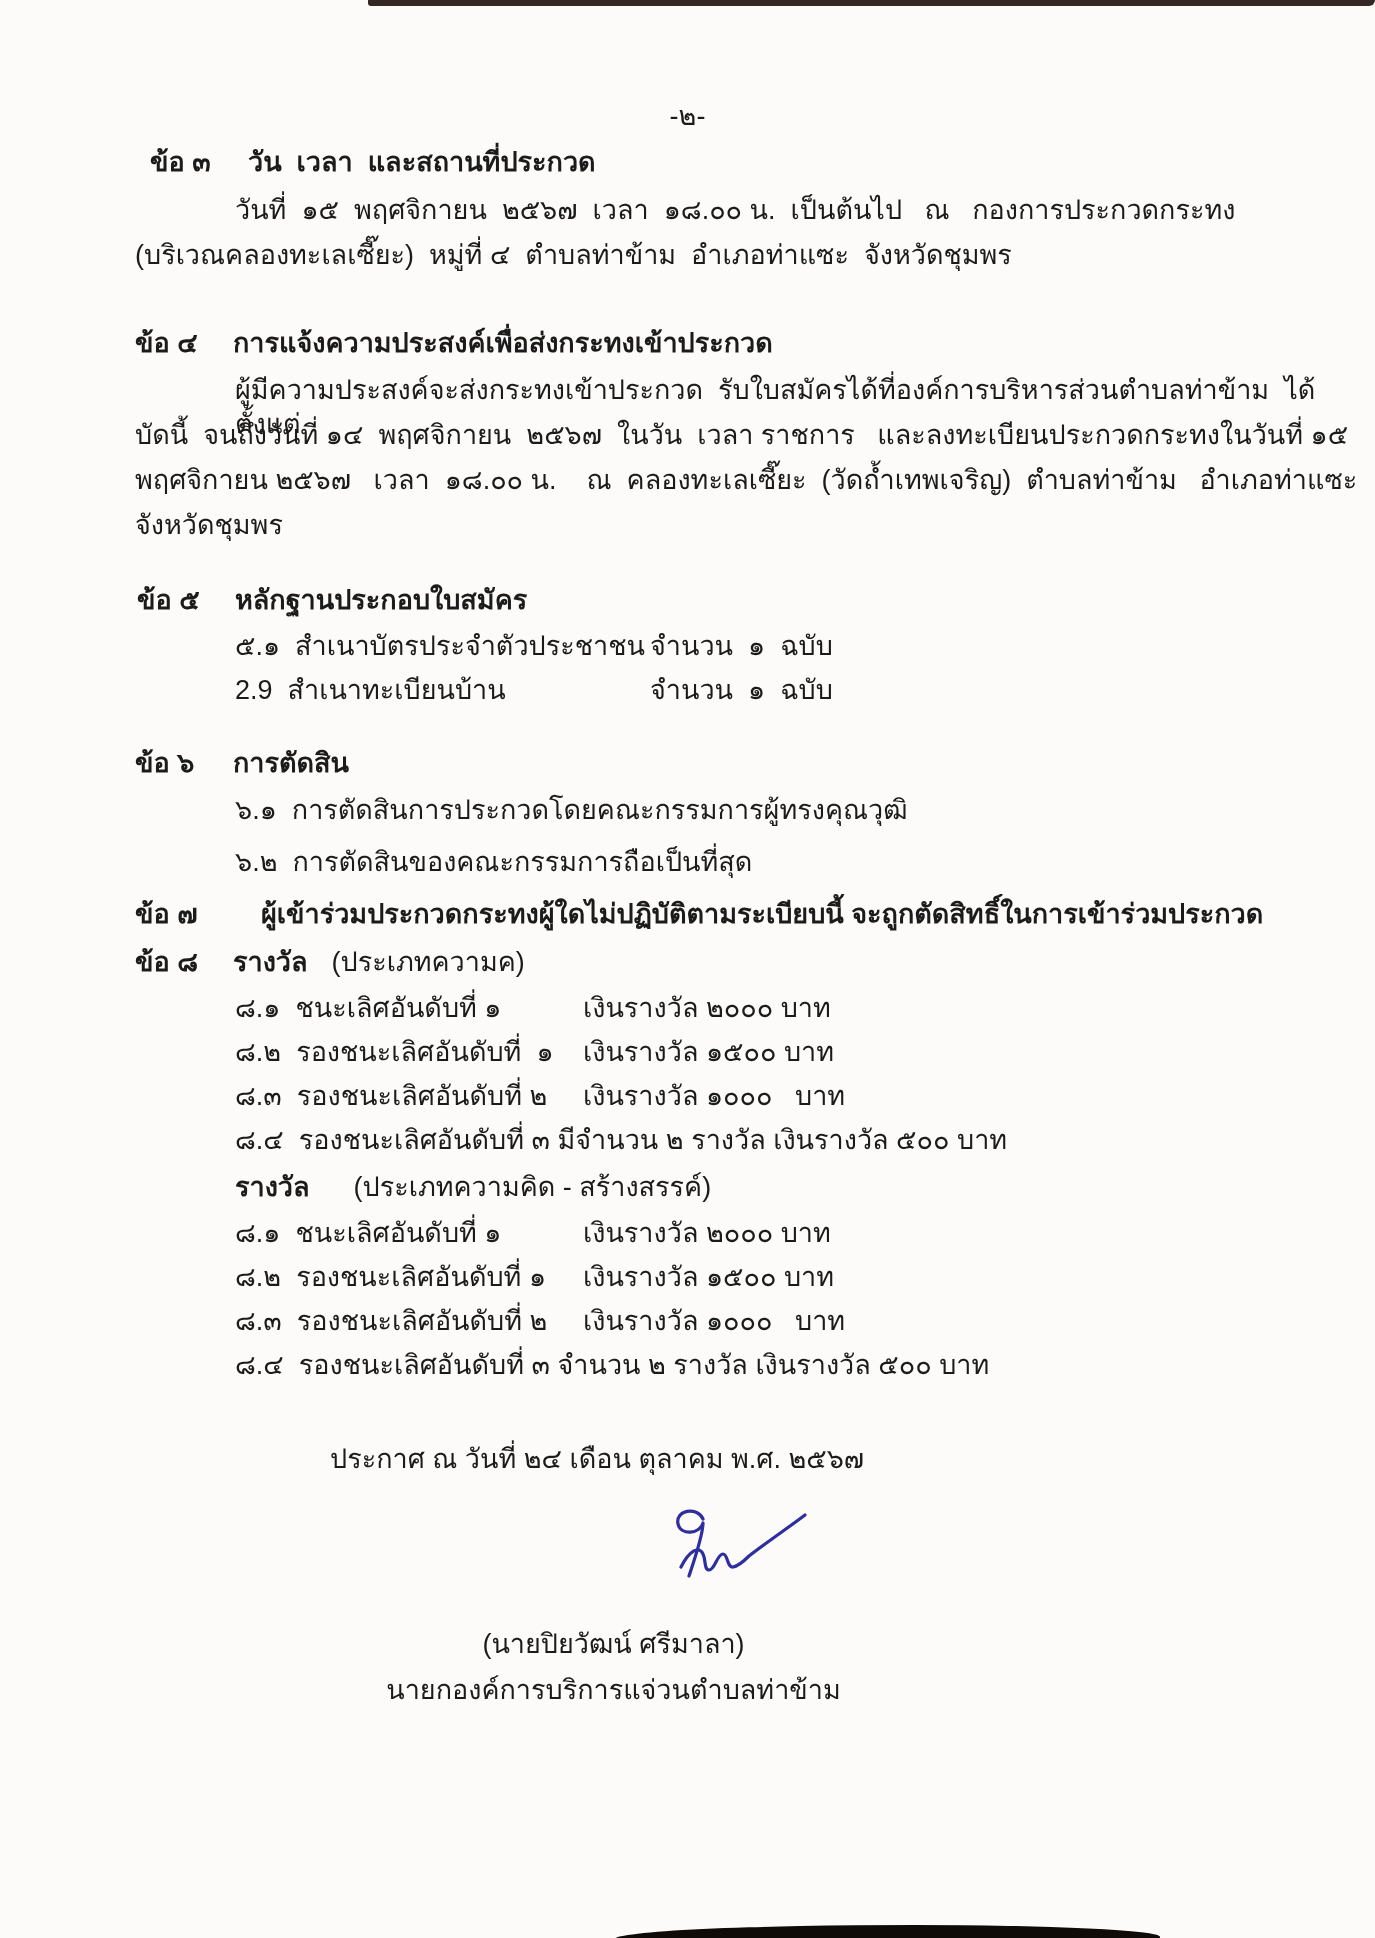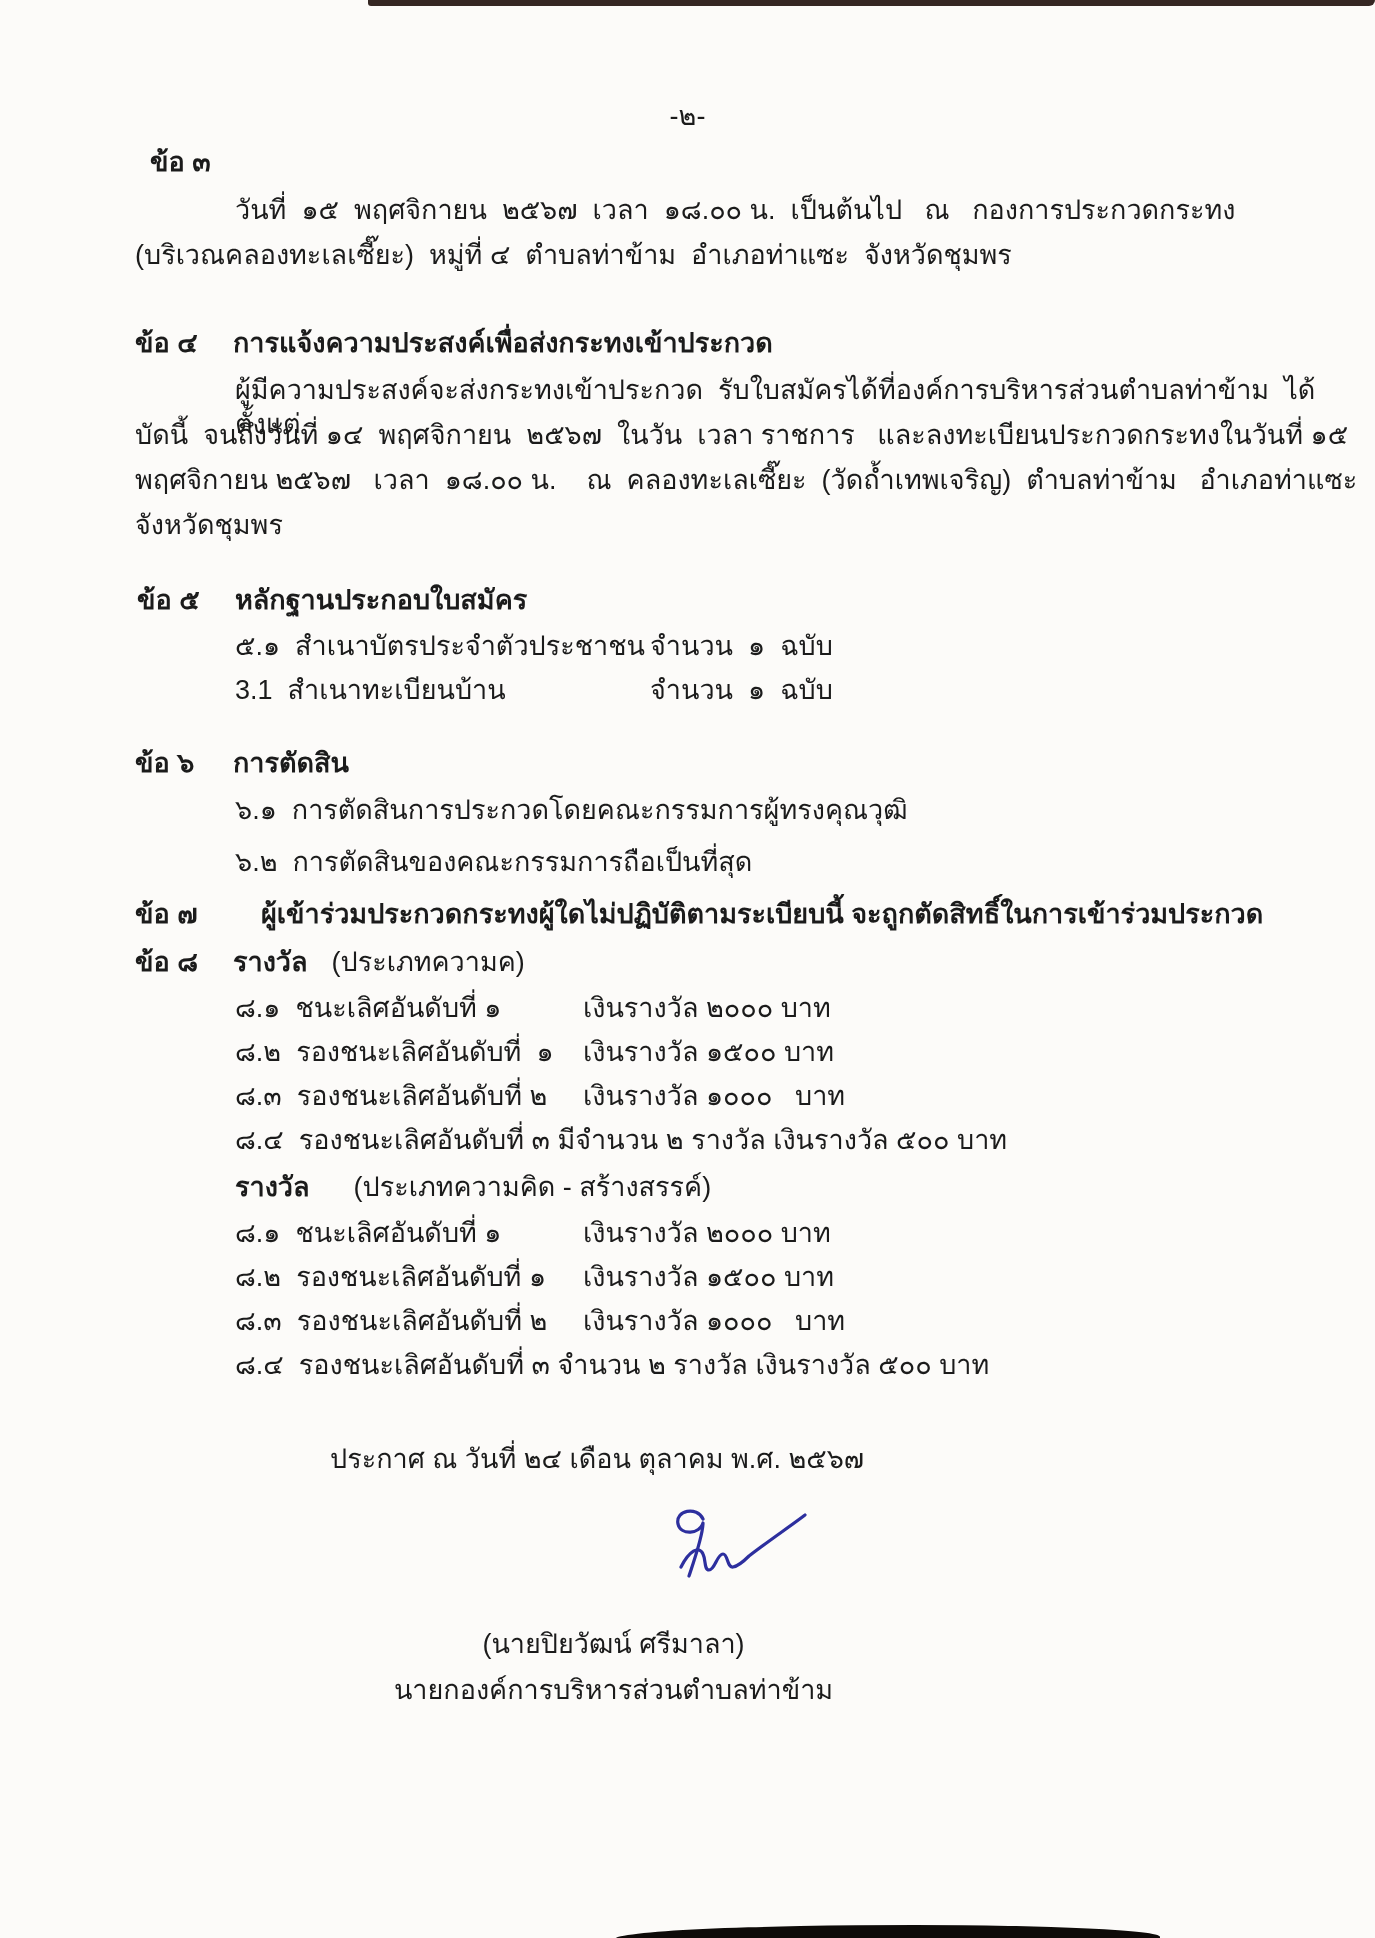--- a/index.html
+++ b/index.html
@@ -40,20 +40,21 @@
 
 <div class="page">
 
   <div class="scan-top"></div>
   <div class="scan-bottom"></div>
 
   <div class="abs pageno" style="top:100px;">-๒-</div>
 
   <div class="abs hrow" style="left:150px;top:146px;">
     <span class="lbl">ข้อ ๓</span>
+    <span class="ttl">วัน  เวลา  และสถานที่ประกวด</span>
   </div>
   <div class="abs" style="left:235px;top:194px;">วันที่  ๑๕  พฤศจิกายน  ๒๕๖๗  เวลา  ๑๘.๐๐ น.  เป็นต้นไป   ณ   กองการประกวดกระทง</div>
   <div class="abs" style="left:135px;top:239px;">(บริเวณคลองทะเลเซี๊ยะ)  หมู่ที่ ๔  ตำบลท่าข้าม  อำเภอท่าแซะ  จังหวัดชุมพร</div>
 
   <div class="abs hrow" style="left:135px;top:327px;">
     <span class="lbl">ข้อ ๔</span>
     <span class="ttl">การแจ้งความประสงค์เพื่อส่งกระทงเข้าประกวด</span>
   </div>
   <div class="abs" style="left:235px;top:374px;">ผู้มีความประสงค์จะส่งกระทงเข้าประกวด  รับใบสมัครได้ที่องค์การบริหารส่วนตำบลท่าข้าม  ได้ตั้งแต่</div>
   <div class="abs" style="left:135px;top:419px;">บัดนี้  จนถึงวันที่ ๑๔  พฤศจิกายน  ๒๕๖๗  ในวัน  เวลา ราชการ   และลงทะเบียนประกวดกระทงในวันที่ ๑๕</div>
@@ -62,21 +63,21 @@
 
   <div class="abs hrow" style="left:137px;top:584px;">
     <span class="lbl">ข้อ ๕</span>
     <span class="ttl">หลักฐานประกอบใบสมัคร</span>
   </div>
   <div class="abs itemrow" style="left:235px;top:630px;">
     <span class="rank-wide">๕.๑  สำเนาบัตรประจำตัวประชาชน</span>
     <span>จำนวน  ๑  ฉบับ</span>
   </div>
   <div class="abs itemrow" style="left:235px;top:674px;">
-    <span class="rank-wide">3.1  สำเนาทะเบียนบ้าน</span>
+    <span class="rank-wide">2.9  สำเนาทะเบียนบ้าน</span>
     <span>จำนวน  ๑  ฉบับ</span>
   </div>
 
   <div class="abs hrow" style="left:135px;top:747px;">
     <span class="lbl">ข้อ ๖</span>
     <span class="ttl">การตัดสิน</span>
   </div>
   <div class="abs" style="left:235px;top:794px;">๖.๑  การตัดสินการประกวดโดยคณะกรรมการผู้ทรงคุณวุฒิ</div>
   <div class="abs" style="left:235px;top:846px;">๖.๒  การตัดสินของคณะกรรมการถือเป็นที่สุด</div>
 
@@ -129,15 +130,15 @@
   <div class="abs" style="left:330px;top:1443px;">ประกาศ ณ วันที่ ๒๔ เดือน ตุลาคม พ.ศ. ๒๕๖๗</div>
 
   <svg class="sig" width="180" height="88" viewBox="0 0 180 88">
     <g fill="none" stroke="#2d2f9e" stroke-width="3.2" stroke-linecap="round" stroke-linejoin="round">
       <path d="M58,16 C52,3 30,7 33,21 C36,33 55,31 58,20 C58,32 50,55 44,73"></path>
       <path d="M36,64 C44,48 54,42 58,51 C61,57 59,67 64,67 C70,67 72,51 78,51 C83,51 82,65 88,64 C94,63 99,58 104,53 C122,39 147,22 160,12"></path>
     </g>
   </svg>
 
   <div class="abs center-line" style="top:1628px;">(นายปิยวัฒน์ ศรีมาลา)</div>
-  <div class="abs center-line" style="top:1674px;">นายกองค์การบริหารส่วนตำบลท่าข้าม</div>
+  <div class="abs center-line" style="top:1674px;">นายกองค์การบริการแจ่วนตำบลท่าข้าม</div>
 
 </div>
 
 </body></html>

